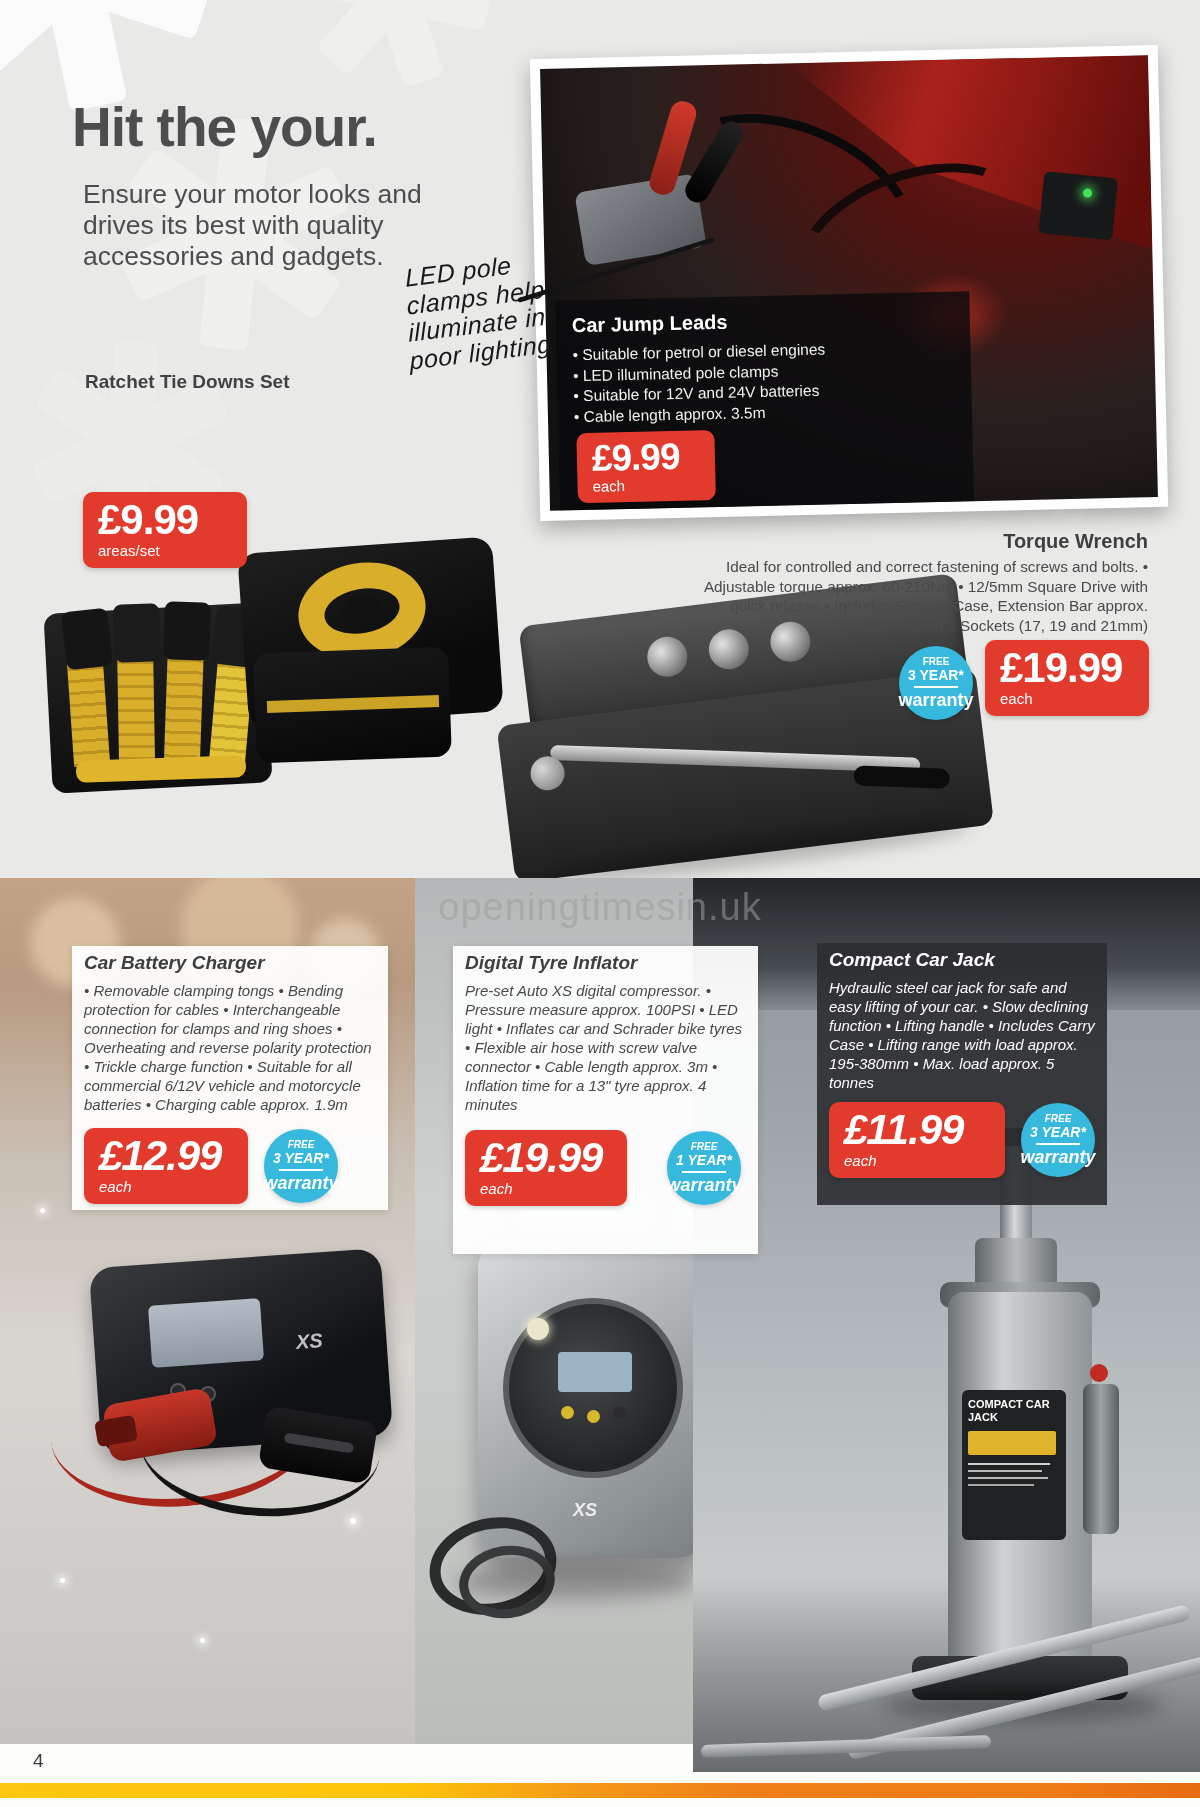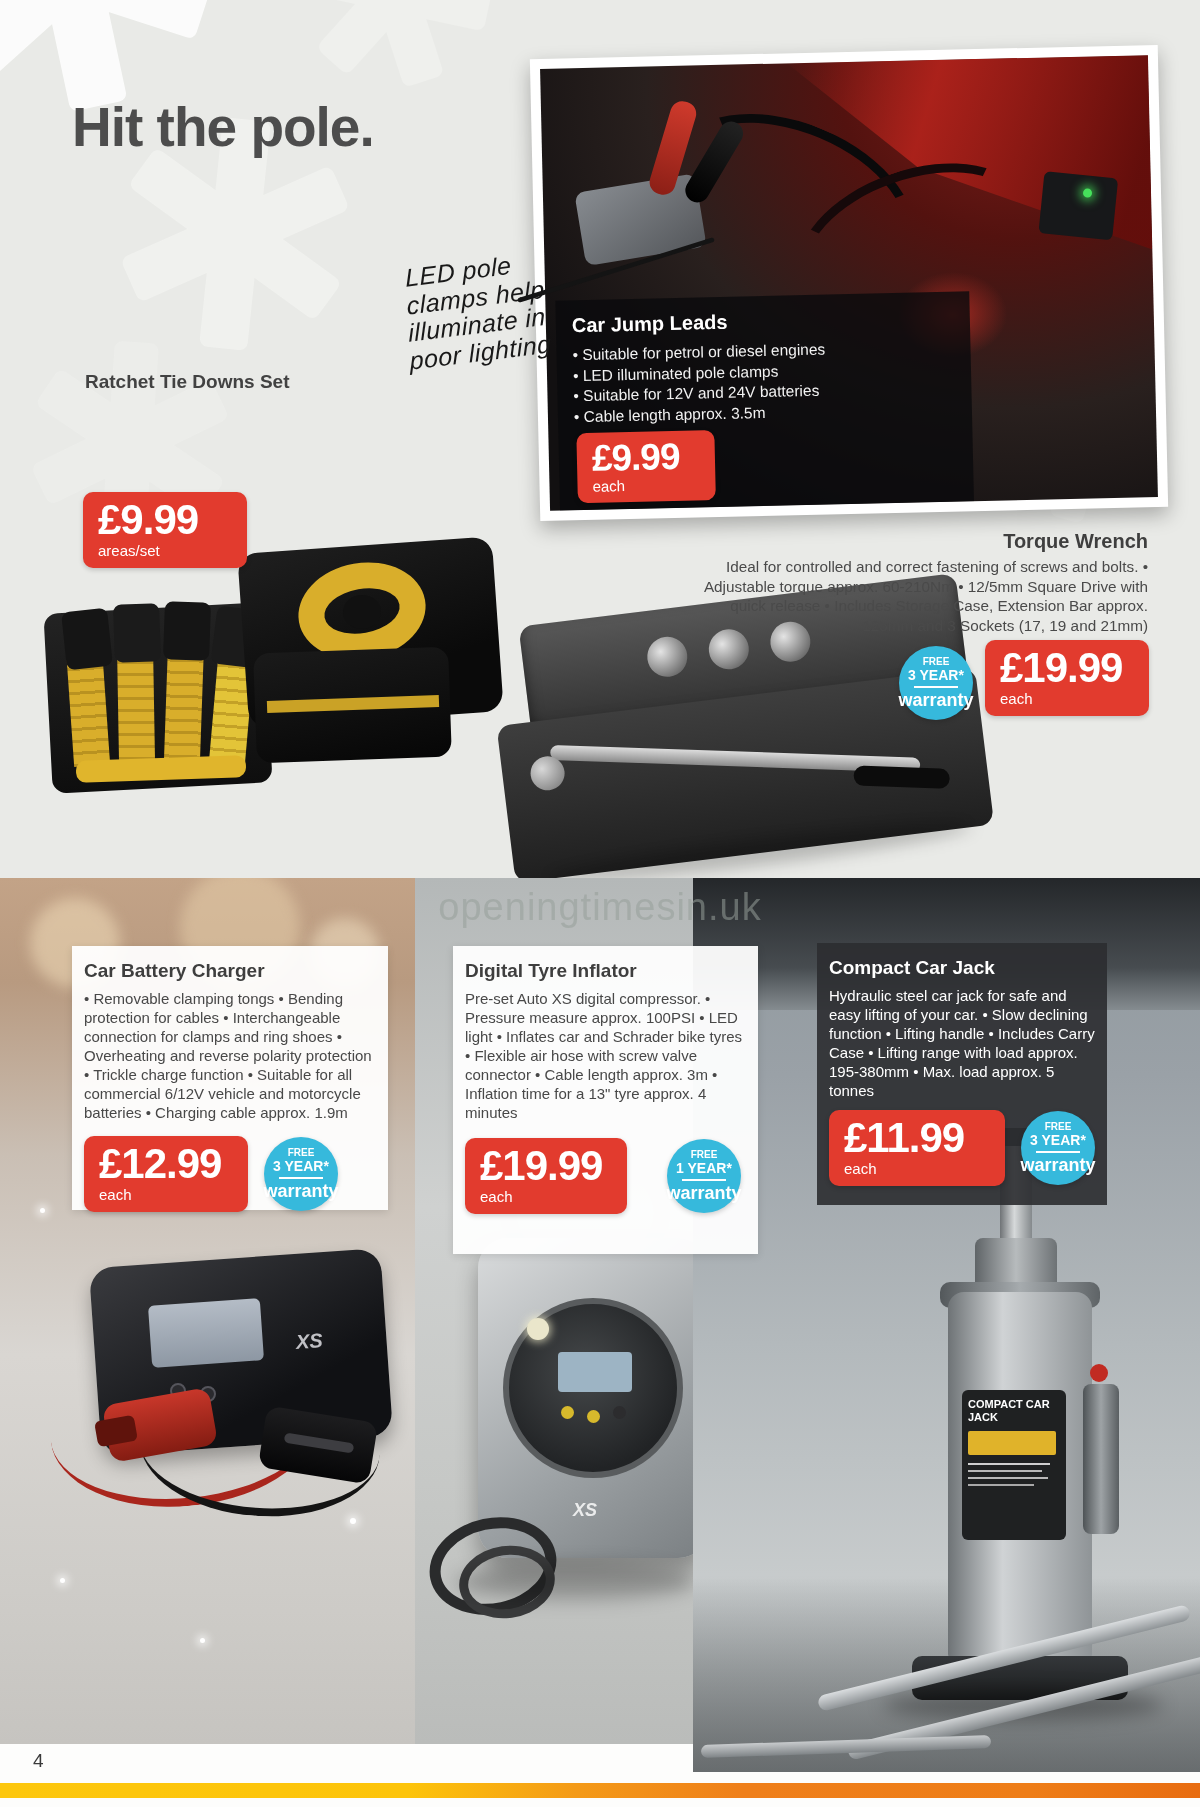--- a/index.html
+++ b/index.html
@@ -67,21 +67,21 @@
   
   .photo-left{position:absolute;left:0;top:878px;width:415px;height:866px;overflow:hidden;z-index:1;
         background:linear-gradient(180deg,#c3a387 0%,#b89a80 12%,#cabfb4 32%,#d9d6d2 55%,#cfcdc9 80%,#c6c4c0 100%);}
   .photo-mid{position:absolute;left:415px;top:878px;width:278px;height:866px;overflow:hidden;z-index:1;
         background:linear-gradient(180deg,#b4b8b8 0%,#cfd1d0 38%,#c6c8c6 70%,#babcba 100%);}
   .photo-right{position:absolute;left:693px;top:878px;width:507px;height:894px;overflow:hidden;z-index:1;
         background:linear-gradient(180deg,#8e979c 0%,#9aa1a7 22%,#b3b9bc 52%,#c7cbcc 78%,#9da2a4 100%);}
   .bokeh{position:absolute;border-radius:50%;filter:blur(7px);}
   .sparkle{position:absolute;border-radius:50%;background:#fff;box-shadow:0 0 8px 3px rgba(255,255,255,.8);}
   
-  .card{position:absolute;box-sizing:border-box;padding:14px 12px;z-index:3;}
+  .card{position:absolute;box-sizing:border-box;padding:6px 12px;z-index:3;font-style:italic;}
   .card h2{margin:0;font-size:19px;}
   .card p{margin:7px 0 0 0;font-size:15px;line-height:19px;}
   .card .row{display:flex;align-items:center;margin-top:14px;}
   .card-light{background:rgba(255,255,255,.94);box-shadow:0 2px 8px rgba(0,0,0,.12);}
   .card-light h2{color:#3e3e3e;} .card-light p{color:#484848;}
   .card-dark{background:rgba(44,45,48,.91);}
   .card-dark h2{color:#fff;} .card-dark p{color:#ffffff;}
   
   .page-num{position:absolute;left:33px;top:1750px;font-size:19px;color:#3a3a3a;z-index:4;}
   .footer-bar{position:absolute;left:0;top:1783px;width:1200px;height:15px;z-index:4;
@@ -93,21 +93,22 @@
 <body>
 
 <div class="page">
 
   <div class="star" style="left:-70px;top:-60px;width:280px;height:58px;transform:rotate(18deg);opacity:.85;"></div>
   <div class="star" style="left:300px;top:-30px;width:190px;height:42px;transform:rotate(72deg);opacity:.55;background:#f4f5f2;"></div>
   <div class="star" style="left:120px;top:210px;width:230px;height:48px;transform:rotate(-24deg);opacity:.6;background:#f6f7f4;"></div>
   <div class="star" style="left:30px;top:420px;width:200px;height:44px;transform:rotate(34deg);opacity:.45;background:#f1f2ef;"></div>
   <div class="star" style="left:1010px;top:430px;width:150px;height:34px;transform:rotate(-15deg);opacity:.35;background:#f4f5f2;"></div>
 
-  <h1 class="hero-title">Hit the pole.</h1>
+  <h1 class="hero-title">Hit the your.</h1>
+  <p class="hero-sub">Ensure your motor looks and drives its best with quality accessories and gadgets.</p>
 
   <h2 class="ratchet-title">Ratchet Tie Downs Set</h2>
   <div class="badge-red" style="position:absolute;left:83px;top:492px;width:164px;height:76px;z-index:4;">
     <span class="p">£9.99</span>
     <span class="u">areas/set</span>
   </div>
 
   <div class="art" style="left:48px;top:588px;width:225px;height:210px;z-index:1;">
     <div style="position:absolute;left:0;top:20px;width:220px;height:180px;background:linear-gradient(180deg,#232323,#0e0e0e);border-radius:14px;transform:rotate(-3deg);"></div>
     <div style="position:absolute;left:22px;top:58px;width:36px;height:120px;background:repeating-linear-gradient(180deg,#d9ae2b 0 9px,#b99220 9px 12px);transform:rotate(-4deg);"></div>

